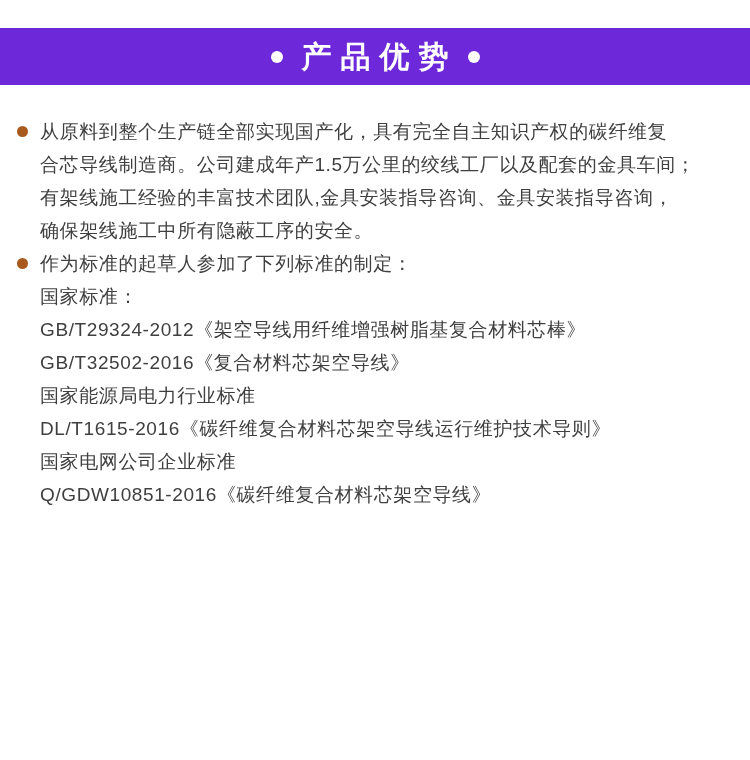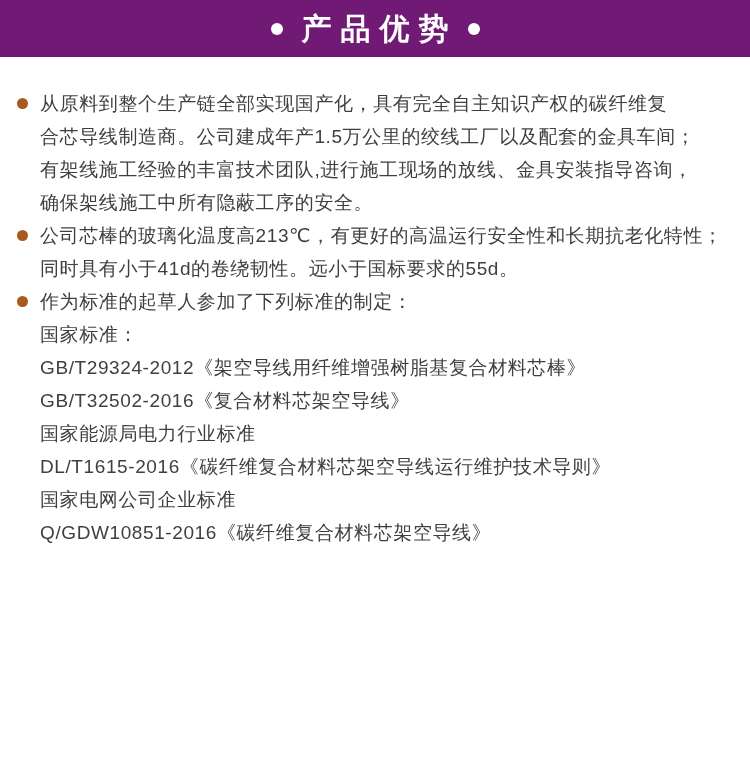--- a/index.html
+++ b/index.html
@@ -7,24 +7,24 @@
     width: 750px;
     background: #ffffff;
     font-family: "Liberation Sans", "DejaVu Sans", sans-serif;
   }
   body {
     height: 760px;
     overflow: hidden;
   }
   
   .banner {
-    margin-top: 0;
+    margin-top: 28px;
     width: 750px;
     height: 57px;
-    background: #701a75;
+    background: #6d28d9;
     display: flex;
     align-items: center;
     justify-content: center;
   }
   .banner h1 {
     color: #ffffff;
     font-size: 30px;
     font-weight: bold;
     letter-spacing: 9px;
     margin: 0 10px 0 19px; 
@@ -71,29 +71,24 @@
   <h1>产品优势</h1>
   <span class="wdot"></span>
 </div>
 
 <div class="content">
 
   <div class="item">
     <span class="dot"></span>
     <p class="txt">从原料到整个生产链全部实现国产化，具有完全自主知识产权的碳纤维复
 合芯导线制造商。公司建成年产1.5万公里的绞线工厂以及配套的金具车间；
-有架线施工经验的丰富技术团队,进行施工现场的放线、金具安装指导咨询，
+有架线施工经验的丰富技术团队,金具安装指导咨询、金具安装指导咨询，
 确保架线施工中所有隐蔽工序的安全。</p>
   </div>
 
-  <div class="item">
-    <span class="dot"></span>
-    <p class="txt">公司芯棒的玻璃化温度高213℃，有更好的高温运行安全性和长期抗老化特性；
-同时具有小于41d的卷绕韧性。远小于国标要求的55d。</p>
-  </div>
 
 
 
   <div class="item">
     <span class="dot"></span>
     <p class="txt">作为标准的起草人参加了下列标准的制定：
 国家标准：
 GB/T29324-2012《架空导线用纤维增强树脂基复合材料芯棒》
 GB/T32502-2016《复合材料芯架空导线》
 国家能源局电力行业标准

